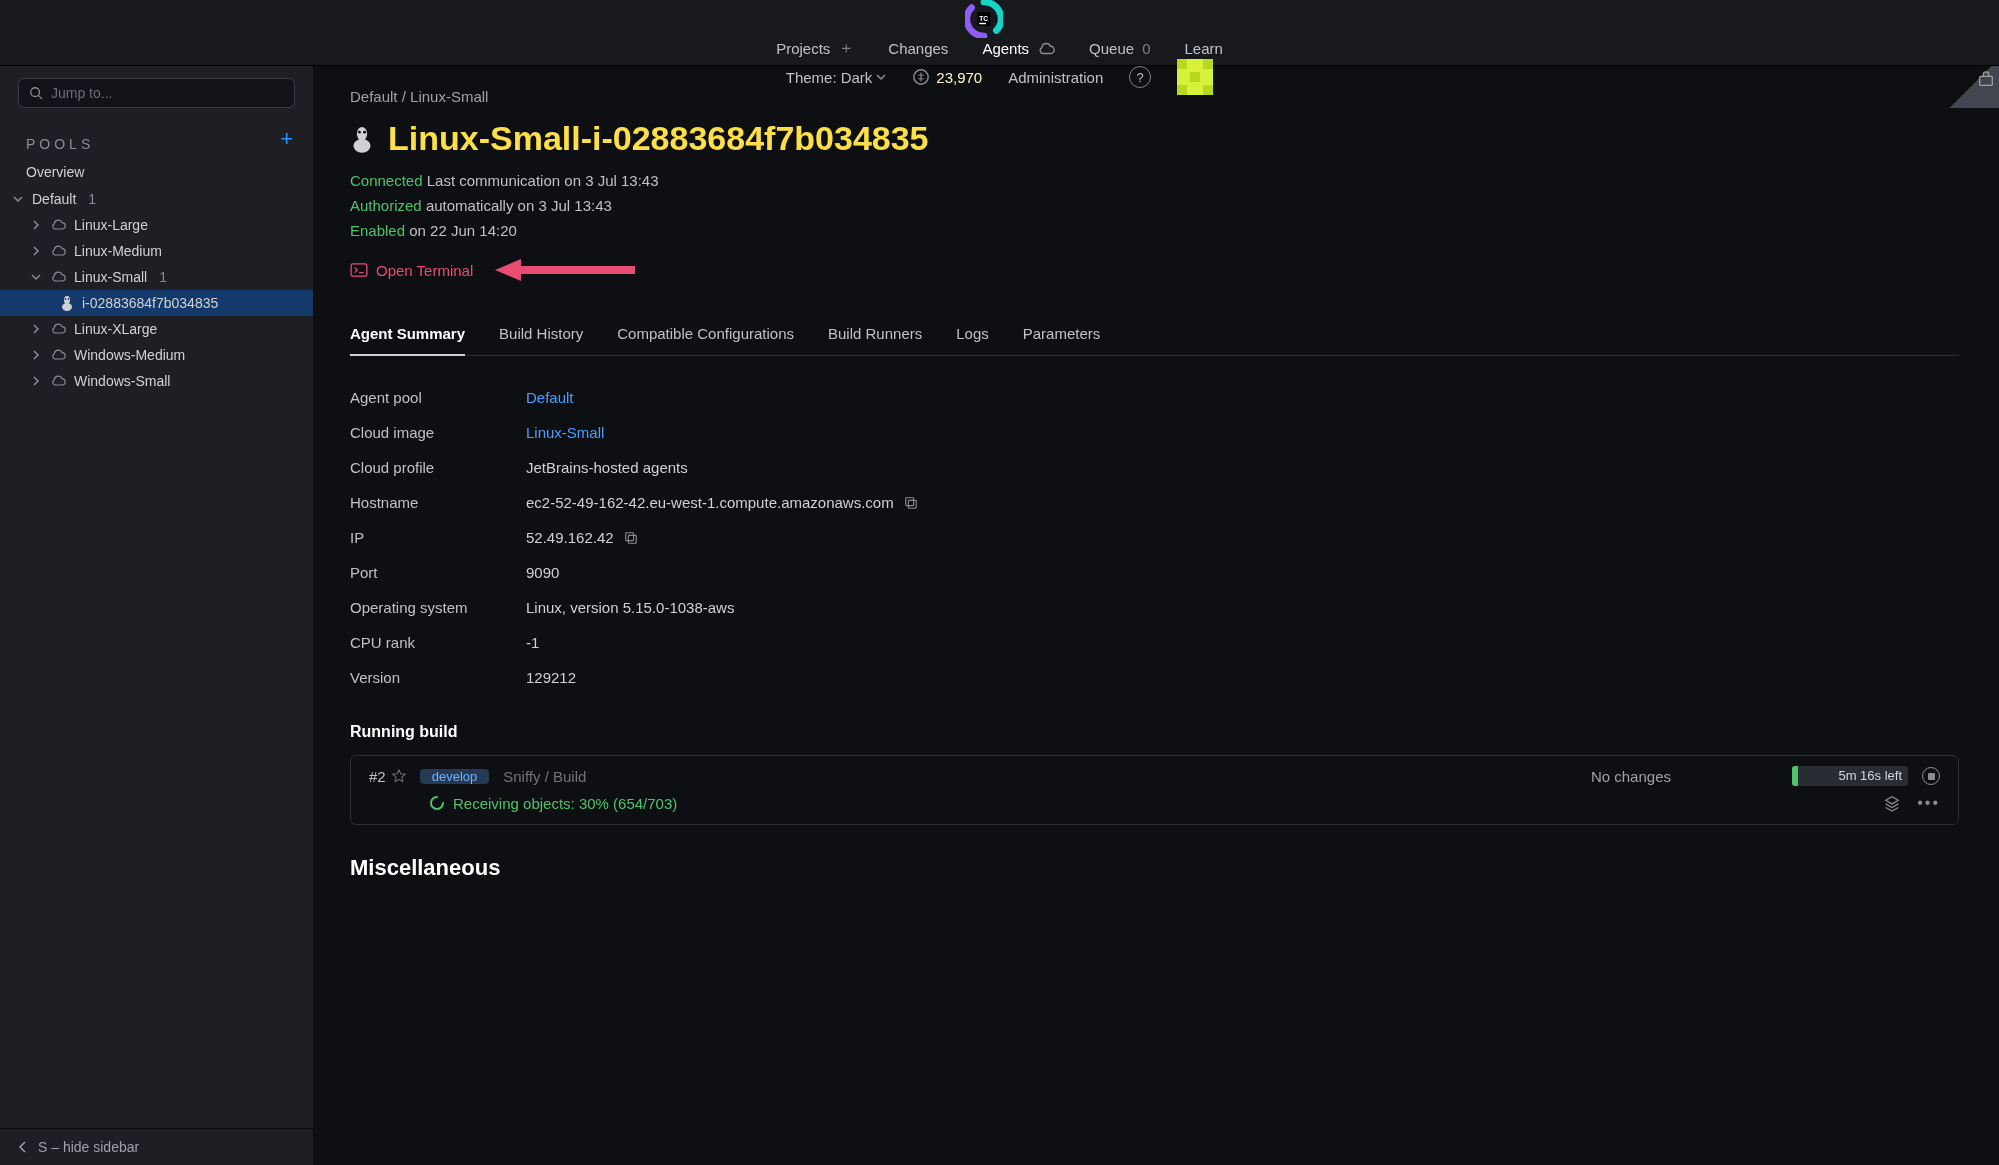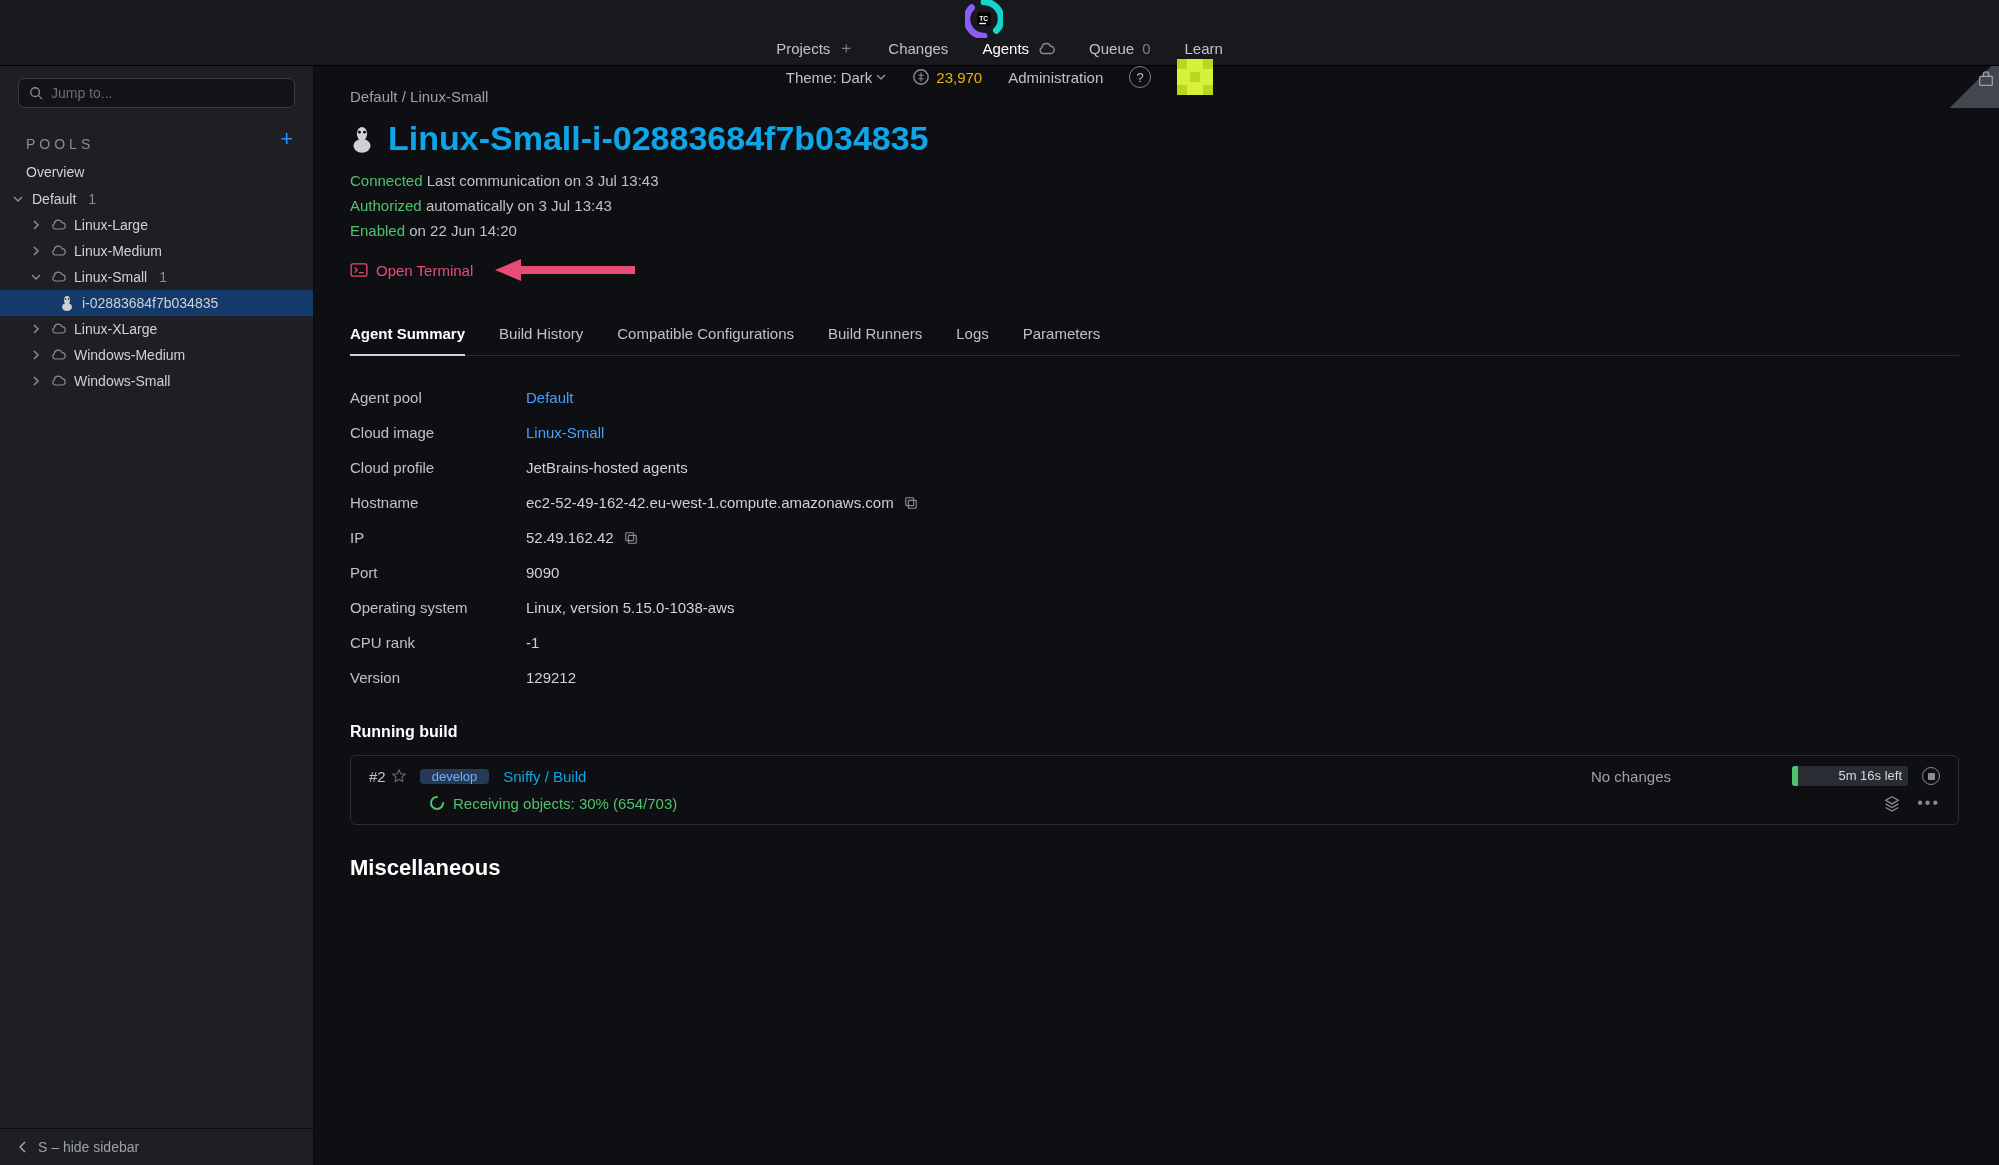--- a/index.html
+++ b/index.html
@@ -28,21 +28,21 @@
 }
 .logo svg { width: 38px; height: 38px; }
 .nav { display: flex; align-items: center; gap: 34px; flex: 1; }
 .nav-item { color: #c0c2c6; cursor: pointer; font-size: 15px; display:flex; align-items:center; gap:8px; }
 .nav-item.active { color: #fff; font-weight: 500; }
 .nav-item .badge { color: #7e8086; }
 .plus-ico { color:#7e8086; font-size:16px; }
 .cloud-ico { display:inline-block; }
 .right-header { display: flex; align-items: center; gap: 26px; }
 .theme-sel { color:#c0c2c6; display:flex; align-items:center; gap:4px; font-size:15px; }
-.money { color:#eab308; display:flex; align-items:center; gap:6px; font-size:15px;}
+.money { color:#fef9c3; display:flex; align-items:center; gap:6px; font-size:15px;}
 .admin-link { color:#c0c2c6; font-size:15px;}
 .help-ico { width:22px; height:22px; border:1.5px solid #7e8086; border-radius:50%; display:flex; align-items:center; justify-content:center; color:#c0c2c6; font-size:13px; }
 .avatar { width:36px; height:36px; background:#d7f03a; position:relative; }
 .avatar::before, .avatar::after { content:""; position:absolute; background:#b8d820; }
 .avatar::before { width:10px; height:10px; left:0; top:0; box-shadow: 26px 0 #b8d820, 0 26px #b8d820, 26px 26px #b8d820, 13px 13px #b8d820; }
 
 
 .main-layout { display:flex; height: calc(100% - 66px); }
 
 
@@ -90,21 +90,21 @@
 
 
 .content { flex:1; overflow:auto; padding: 22px 40px 0 36px; position:relative; }
 .corner-tag {
   position:absolute; top:0; right:0; width:56px; height:42px;
   background:linear-gradient(135deg, transparent 50%, #44464f 50%);
   display:flex; align-items:flex-start; justify-content:flex-end; padding:4px 4px 0 0;
 }
 .breadcrumbs { color:#9ea1a8; font-size:15px; margin-bottom:14px; }
 .page-title { display:flex; align-items:center; gap:14px; margin-bottom:14px; }
-.page-title h1 { color:#0ea5e9; font-size:34px; font-weight:700; }
+.page-title h1 { color:#fde047; font-size:34px; font-weight:700; }
 .penguin-lg { color:#cfd1d4; }
 
 .status-line { margin-bottom:8px; font-size:15px; color:#bfc1c6; }
 .status-line .green { color:#4fc26b; }
 
 .open-terminal-row { display:flex; align-items:center; gap:22px; margin:18px 0 34px; }
 .open-terminal {
   display:flex; align-items:center; gap:8px; color:#e84c73; font-size:15px; cursor:pointer;
 }
 .arrow-callout {
@@ -127,21 +127,21 @@
 
 .build-card {
   border:1px solid #2c2e36; border-radius:6px; padding:10px 18px 12px;
 }
 .build-top { display:flex; align-items:center; gap:14px; }
 .build-num { color:#bfc1c6; font-size:15px; display:flex; align-items:center; gap:6px; }
 .star-ico { color:#6b6e76; }
 .branch-chip {
   background:#243a55; color:#6fb1ff; padding:0 12px; border-radius:4px; font-size:13px;
 }
-.build-path { color:#0ea5e9; font-size:15px; }
+.build-path { color:#737373; font-size:15px; }
 .no-changes { color:#9ea1a8; font-size:15px; margin-left:auto; margin-right:107px; }
 .progress-wrap { display:flex; align-items:center; gap:14px; }
 .progress-bar {
   width:116px; height:20px; background:#2a2c33; border-radius:3px; position:relative; overflow:hidden;
 }
 .progress-fill { position:absolute; left:0; top:0; bottom:0; width:6px; background:#4fc26b; }
 .progress-text { position:absolute; right:6px; top:2px; color:#d5d7db; font-size:13px; }
 .stop-btn { width:18px; height:18px; border:1.5px solid #8a8c93; border-radius:50%; display:flex; align-items:center; justify-content:center; cursor:pointer; }
 .stop-btn::before { content:""; width:7px; height:7px; background:#8a8c93; border-radius:1px; }
 .build-bottom { display:flex; align-items:center; margin-top:8px; }

